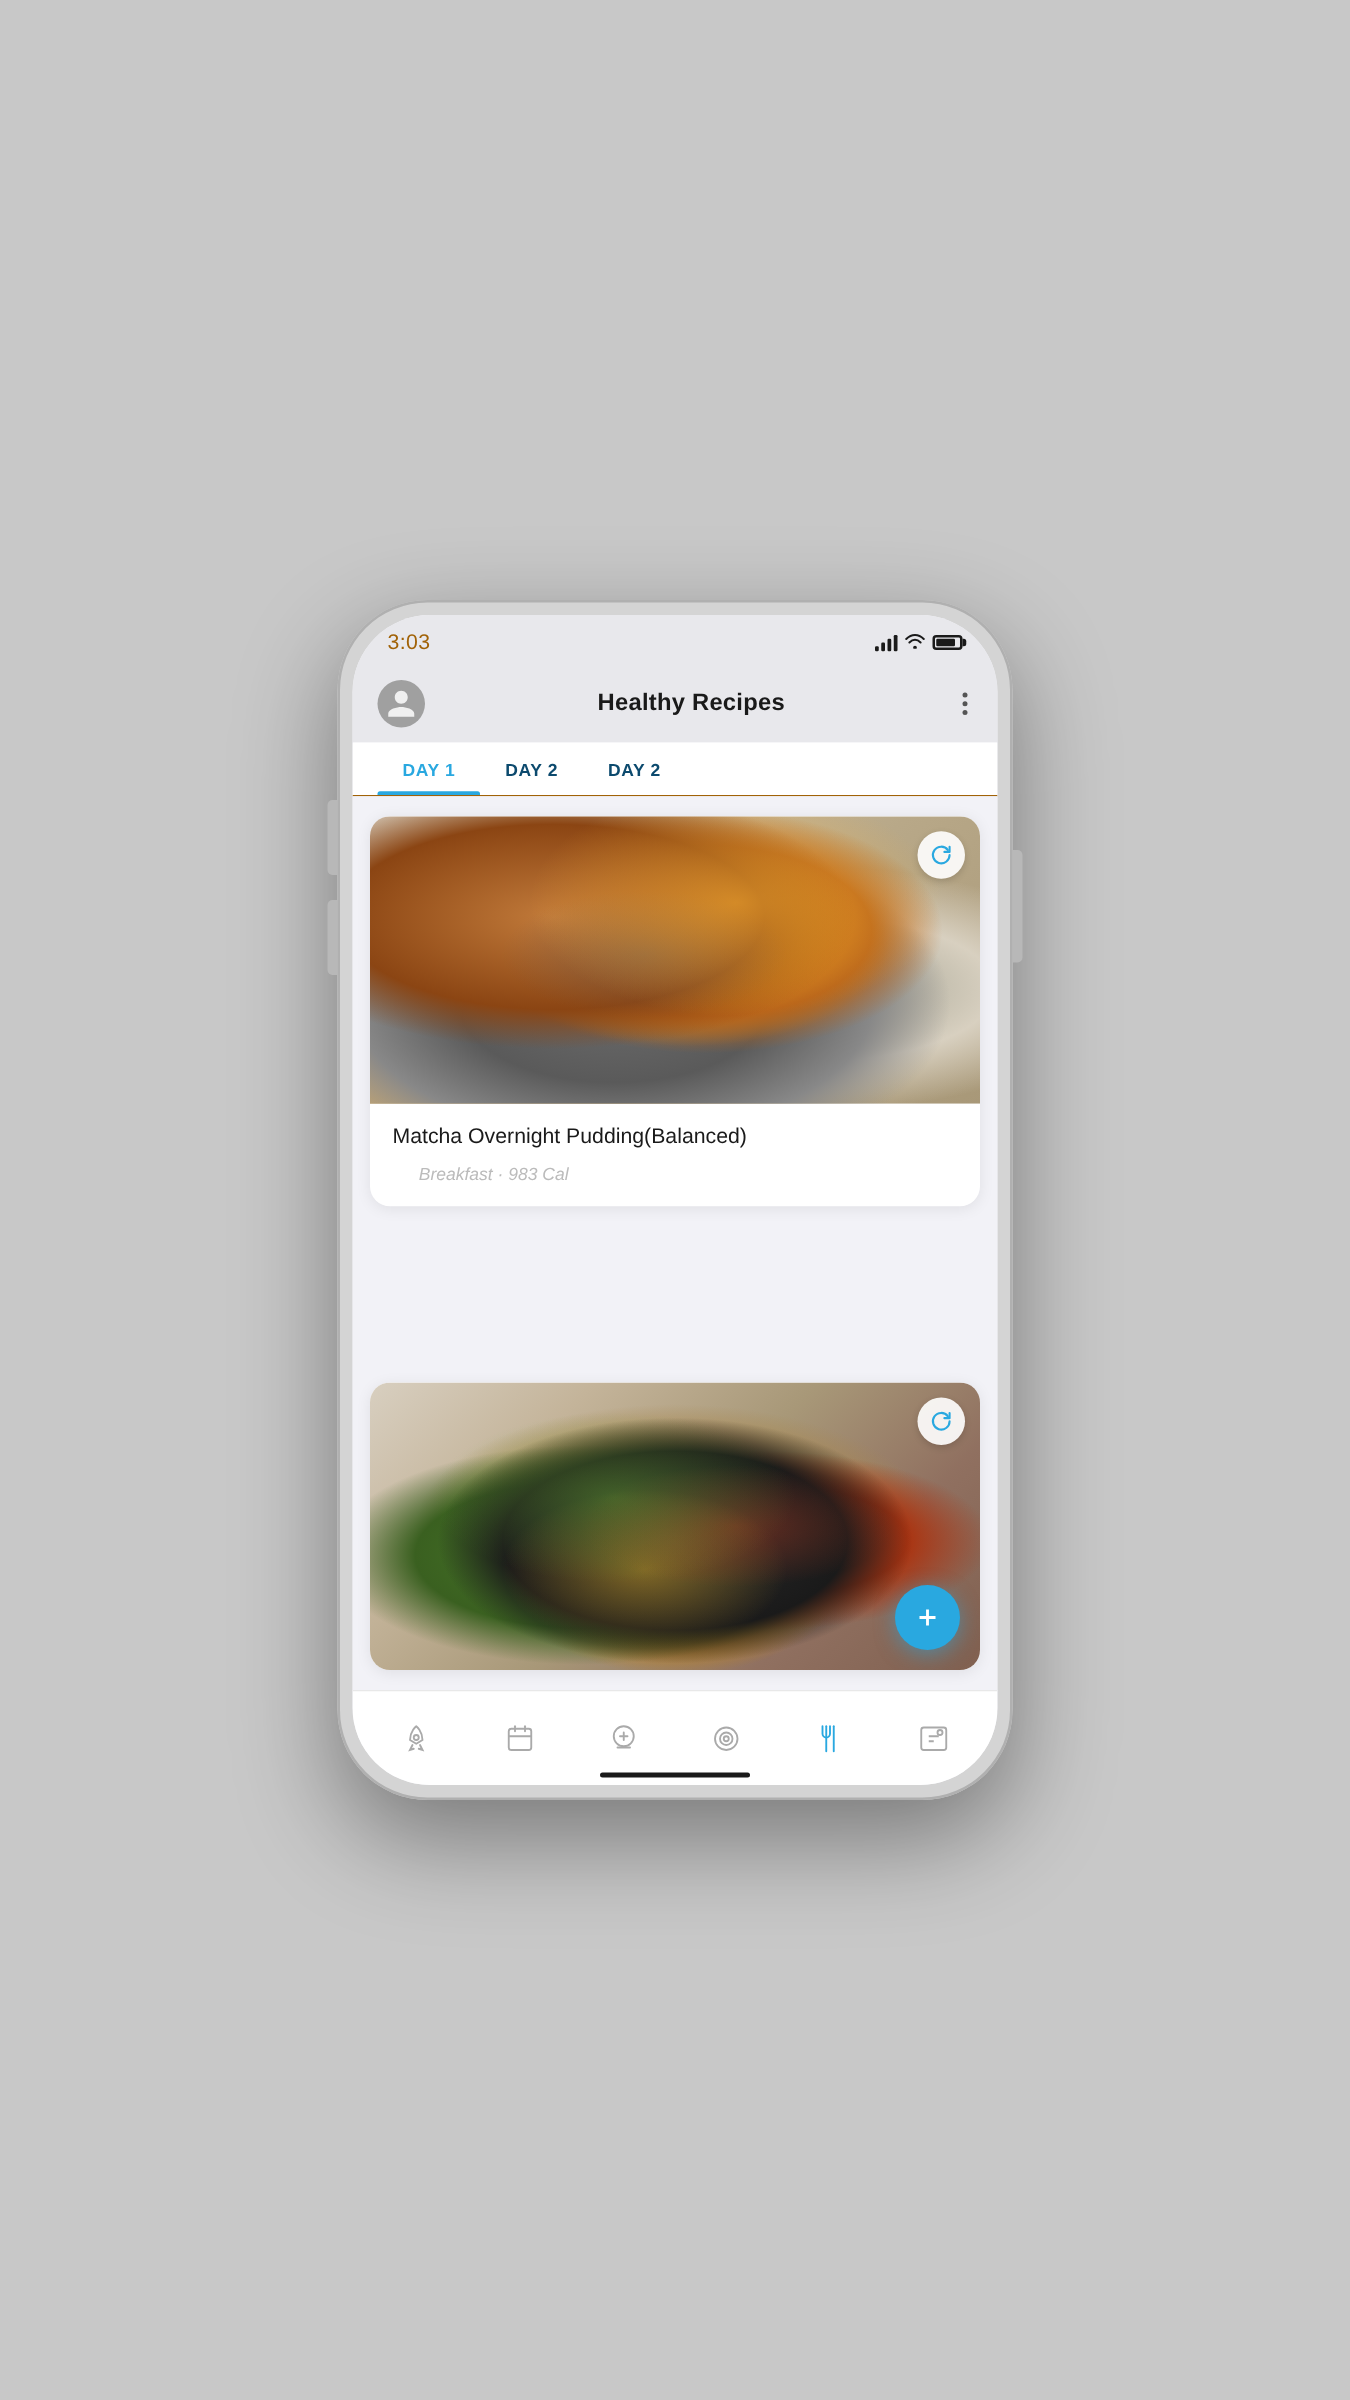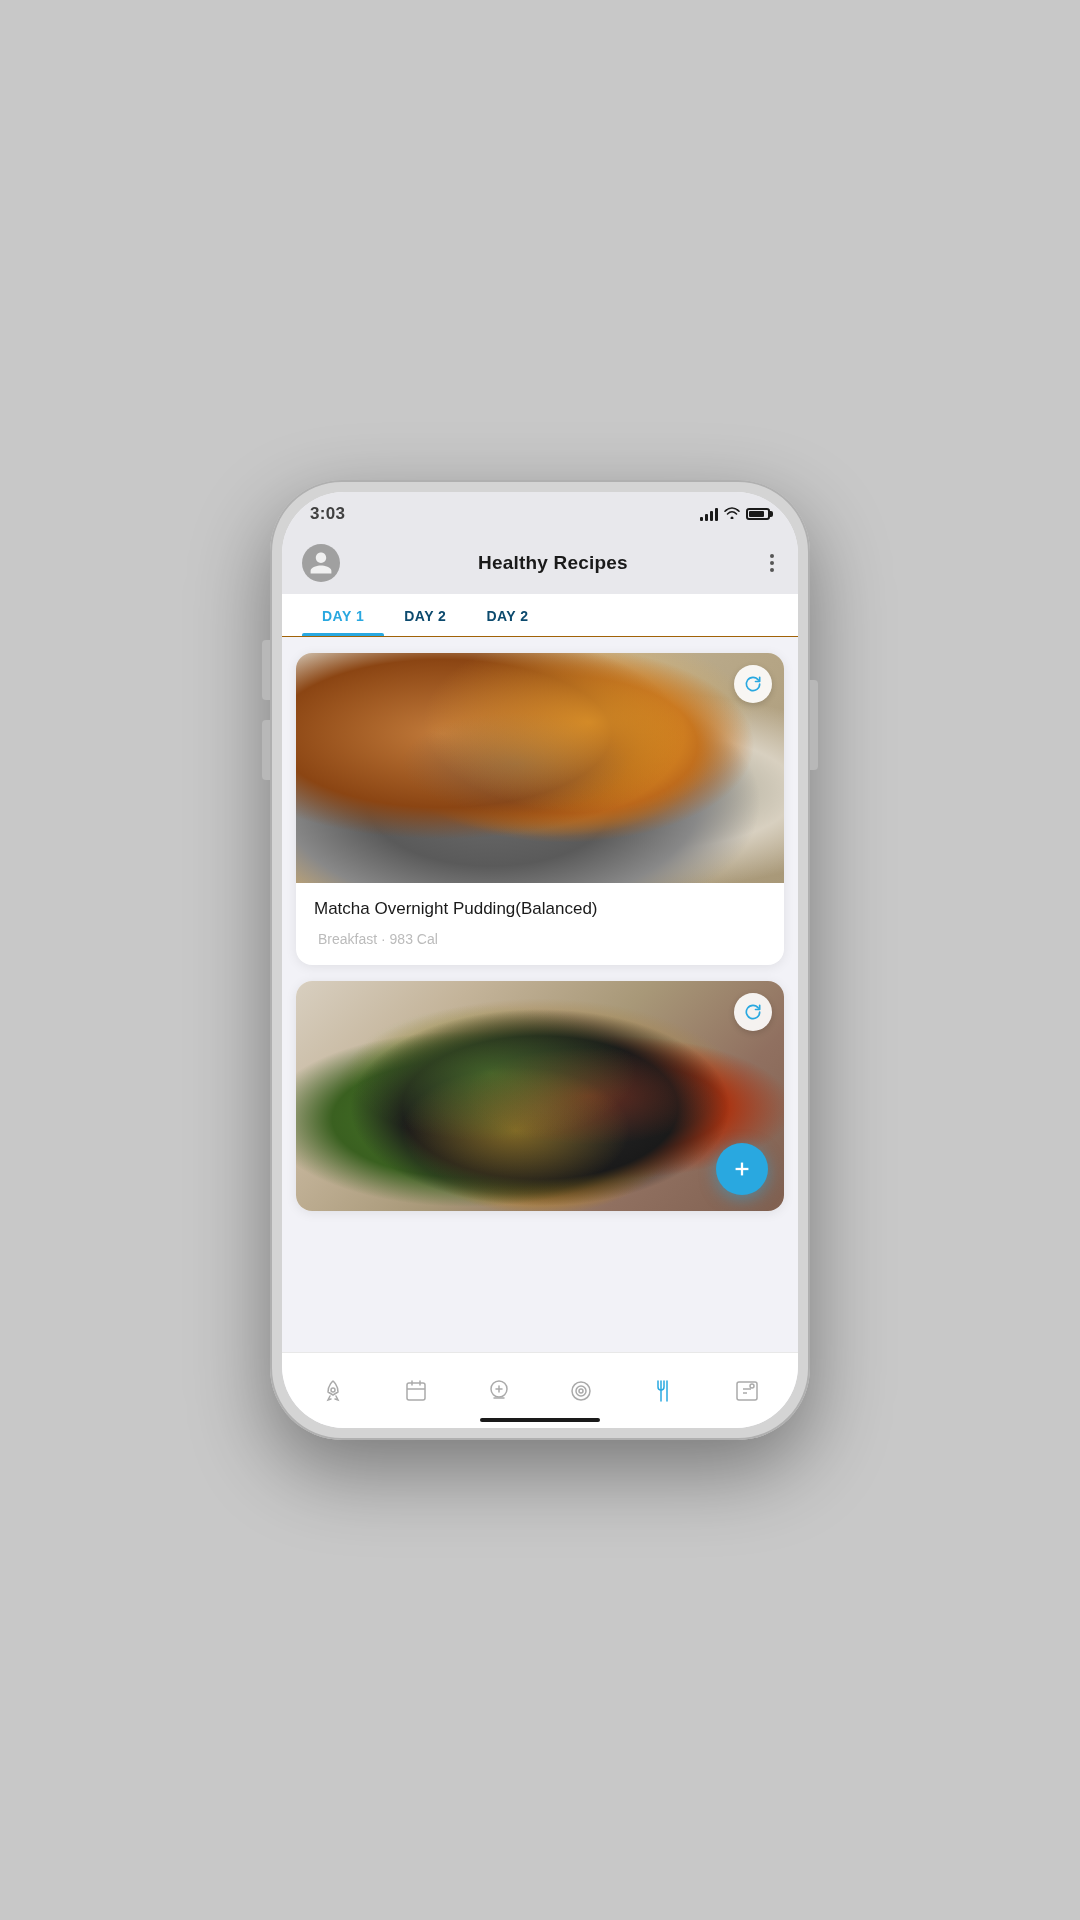--- a/index.html
+++ b/index.html
@@ -64,22 +64,22 @@
       background: #e8e8ec;
       display: flex;
       align-items: center;
       justify-content: space-between;
       padding: 0 28px;
       flex-shrink: 0;
     }
 
     .status-time {
       font-size: 17px;
-      font-weight: 700;
-      color: #404040;
+      font-weight: 400;
+      color: #a16207;
       letter-spacing: 0.3px;
     }
 
     .status-icons {
       display: flex;
       align-items: center;
       gap: 6px;
     }
 
     .signal-bars {
@@ -217,20 +217,21 @@
 
     
     .main-content {
       flex: 1;
       overflow-y: auto;
       background: #f2f2f7;
       padding: 16px 14px;
       display: flex;
       flex-direction: column;
       gap: 16px;
+      justify-content: space-between;
     }
 
     .main-content::-webkit-scrollbar { display: none; }
 
     
     .recipe-card {
       background: #fff;
       border-radius: 16px;
       overflow: hidden;
       box-shadow: 0 2px 12px rgba(0,0,0,0.08);
@@ -324,21 +325,22 @@
       margin-bottom: 12px;
     }
 
     .recipe-meta {
       font-size: 14px;
       color: #999;
     }
 
     .recipe-meta span {
       color: #bbb;
-      margin: 0 4px;
+      margin: 0 21px;
+      font-style: italic;
     }
 
     
     .bottom-nav {
       background: #fff;
       height: 76px;
       display: flex;
       align-items: center;
       justify-content: space-around;
       padding: 0 10px;

